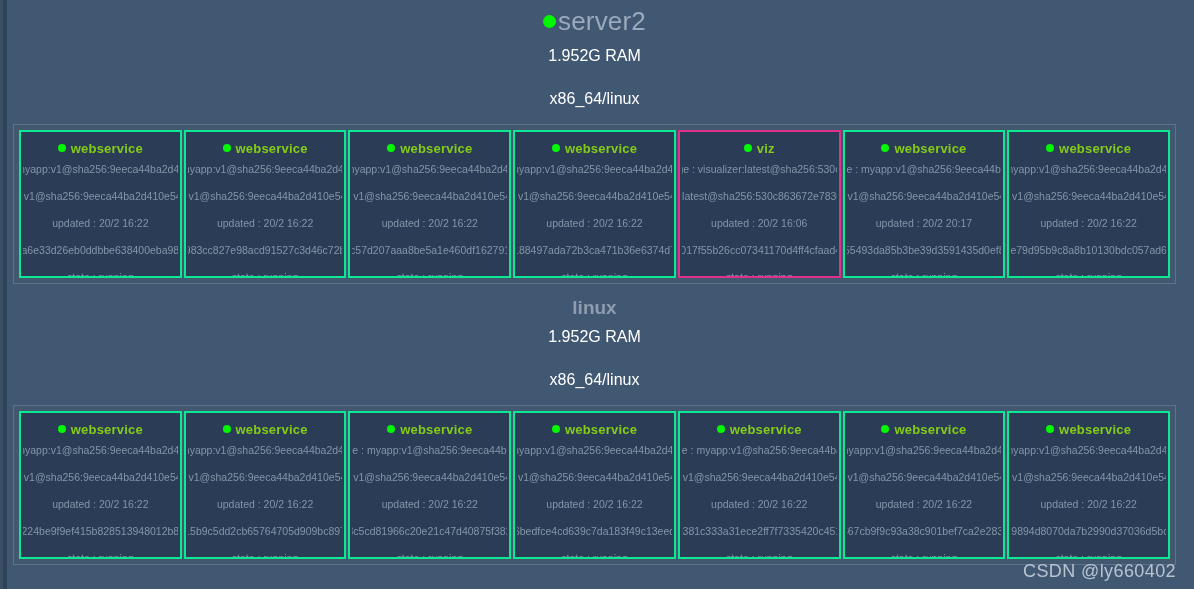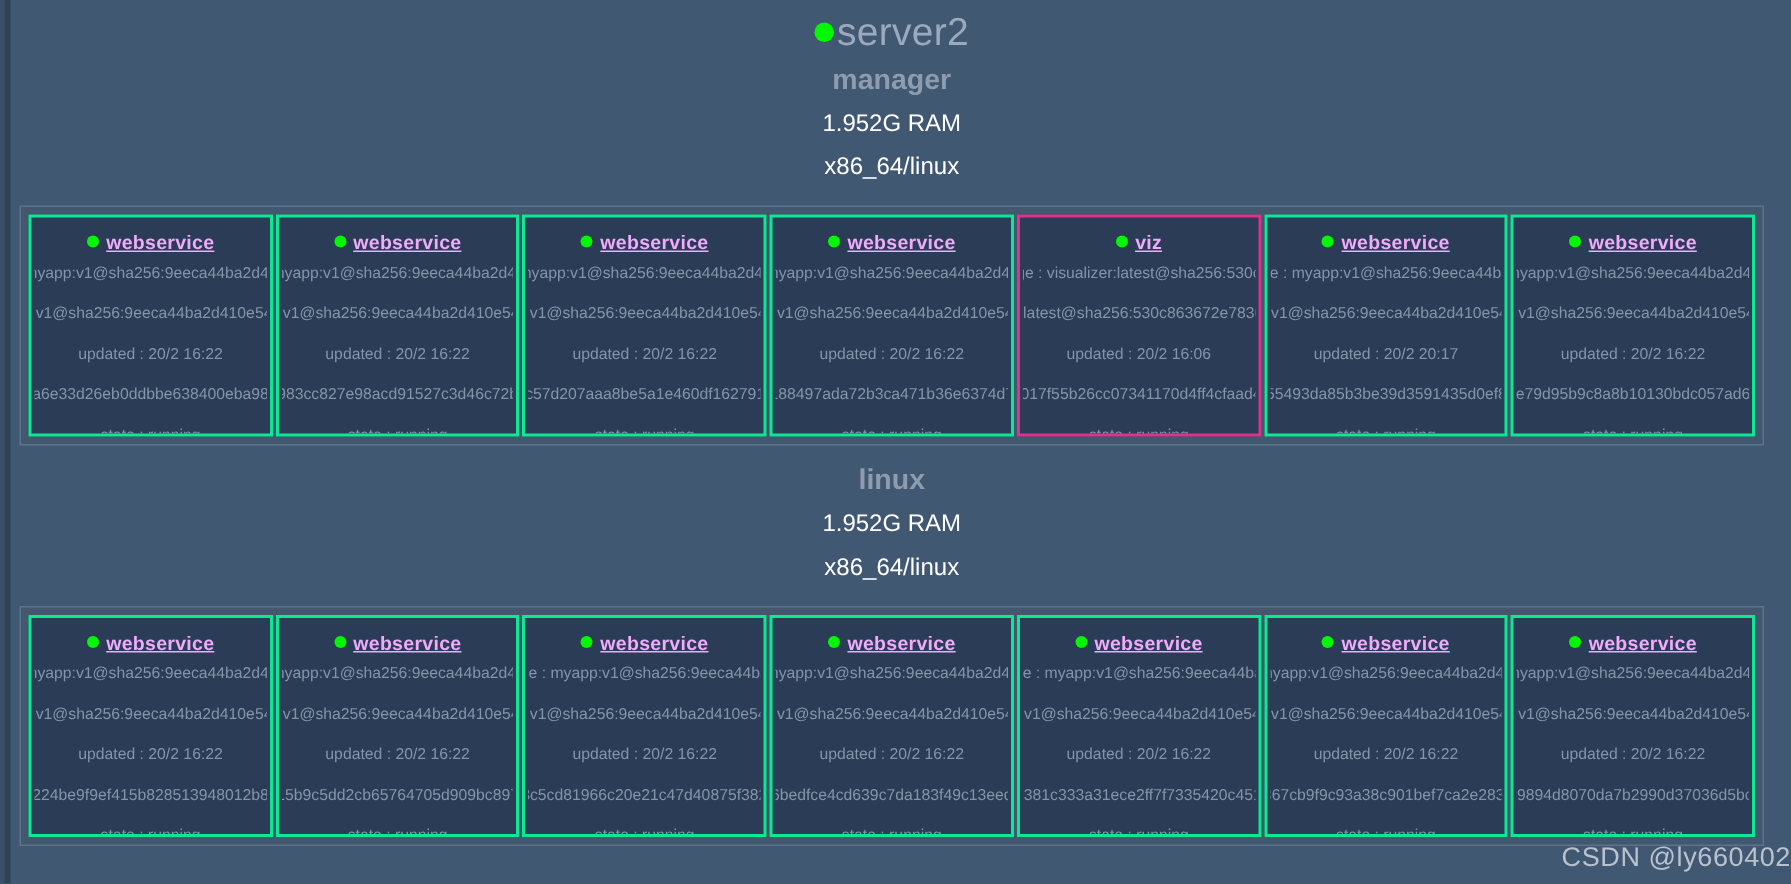--- a/index.html
+++ b/index.html
@@ -71,21 +71,21 @@
     font-weight: bold;
     margin-top: 8px;
     line-height: 1;
   }
   .node-ram, .node-arch {
     font-size: 16px;
     color: #ffffff;
     margin-top: 12px;
     line-height: 1;
   }
-  .node-arch { margin-top: 13px; }
+  .node-arch { margin-top: 27px; }
 
   
   .services-frame {
     margin: 17px 12px 0 12px;
     border: 1px solid #5d738d;
     background: #42586f;
     padding: 5px;
     display: flex;
     gap: 0;
   }
@@ -118,23 +118,22 @@
     width: 8px;
     height: 8px;
     border-radius: 50%;
     background: #01f801;
     margin-right: 5px;
     flex: none;
   }
   .svc-title {
     font-size: 13px;
     font-weight: bold;
-    color: #f0abfc;
+    color: #84cc16;
     letter-spacing: 0.2px;
-    text-decoration: underline;
   }
 
   .svc-line {
     font-size: 10.5px;
     color: #8395a8;
     text-align: center;
     line-height: 1;
     height: 11px;
     margin-bottom: 16px;
     white-space: nowrap;
@@ -146,21 +145,21 @@
   .svc-line.clip {
     display: flex;
     justify-content: center;
   }
   .svc-line.clip > span {
     flex: none;
   }
 
   .watermark {
     position: absolute;
-    right: 0;
+    right: 18px;
     bottom: 7px;
     font-size: 18px;
     color: #b9c3cf;
     letter-spacing: 0.4px;
     font-family: "Liberation Sans", sans-serif;
     z-index: 5;
   }
 </style>
 </head>
 <body>
@@ -170,21 +169,20 @@
 </div>
 
 <div class="page">
   <div id="nodes-root">
       <div class="node-section">
         <div class="node-header">
           <div class="node-name-row">
             <span class="status-dot"></span>
             <span class="node-name">server2</span>
           </div>
-          <div class="node-role">manager</div>
           <div class="node-ram">1.952G RAM</div>
           <div class="node-arch">x86_64/linux</div>
         </div>
         <div class="services-frame">
           <div class="service-card">
             <div class="svc-title-row">
               <span class="svc-dot"></span>
               <span class="svc-title">webservice</span>
             </div>
             <div class="svc-line clip">

